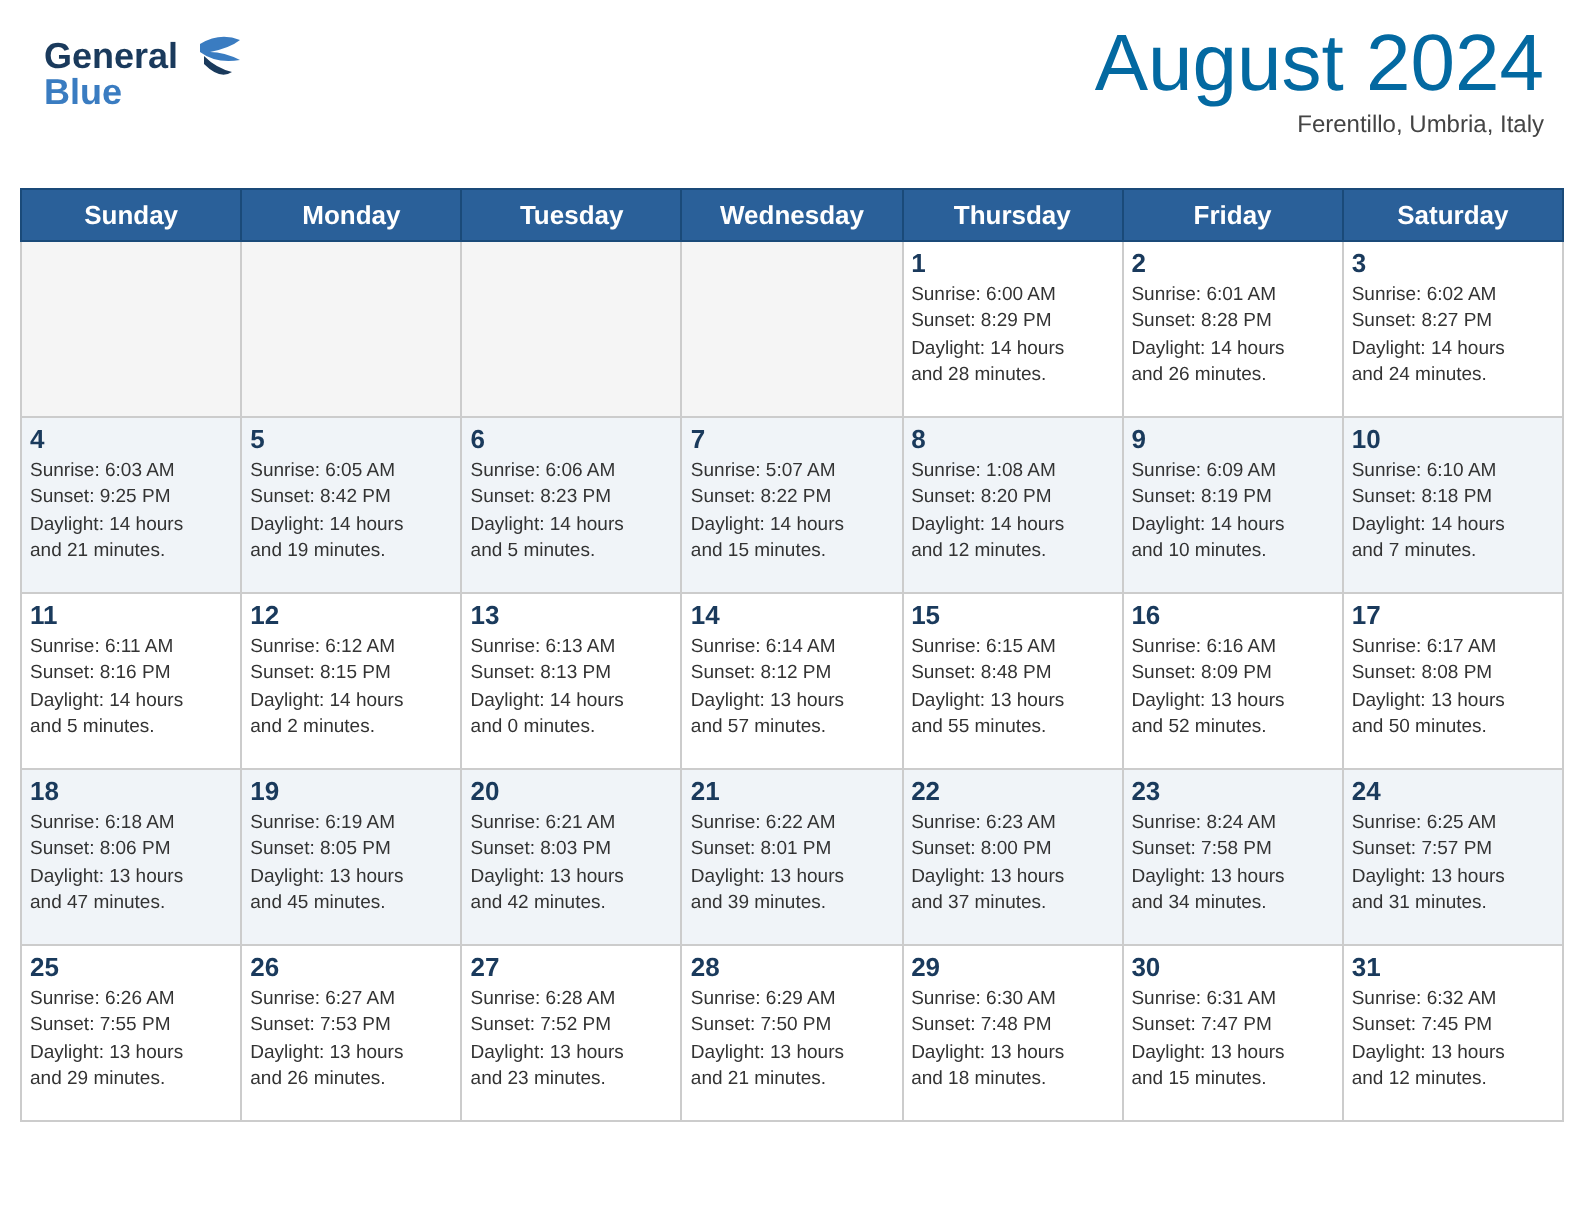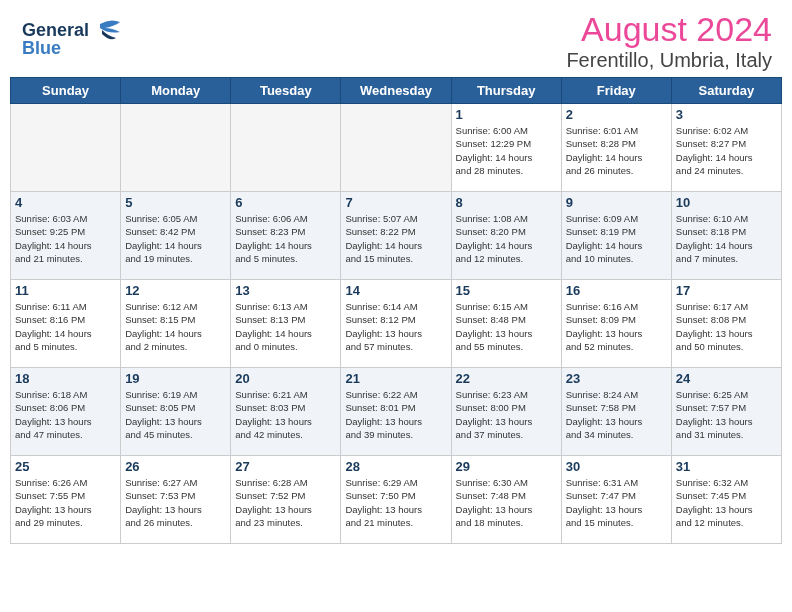--- a/index.html
+++ b/index.html
@@ -18,32 +18,33 @@
       gap: 20px;
     }
     .logo {
       display: flex;
       align-items: center;
     }
     .title-block {
       text-align: right;
     }
     .month-year {
-      font-size: 34px;
-      color: #ec4899;
+      font-size: 40px;
+      color: #0369a1;
       font-weight: normal;
     }
     .location {
-      font-size: 20px;
+      font-size: 12px;
       color: #444;
     }
     table {
       width: 100%;
       border-collapse: collapse;
       table-layout: fixed;
+      margin-top: 20px;
     }
     .day-header {
       background: #2a6099;
       color: #fff;
       text-align: center;
       padding: 5px 2px;
       font-size: 13px;
       font-weight: bold;
       border: 1px solid #1a4a79;
     }
@@ -113,21 +114,21 @@
     <tbody id="calendar-body">
     <tr>
           <td class="cell empty"></td>
           <td class="cell empty"></td>
           <td class="cell empty"></td>
           <td class="cell empty"></td>
           <td class="cell">
             <div class="day-num">1</div>
             <div class="cell-text">
               <div>Sunrise: 6:00 AM</div>
-              <div>Sunset: 12:29 PM</div>
+              <div>Sunset: 8:29 PM</div>
               <div>Daylight: 14 hours</div>
               <div>and 28 minutes.</div>
             </div>
           </td>
           <td class="cell">
             <div class="day-num">2</div>
             <div class="cell-text">
               <div>Sunrise: 6:01 AM</div>
               <div>Sunset: 8:28 PM</div>
               <div>Daylight: 14 hours</div>

